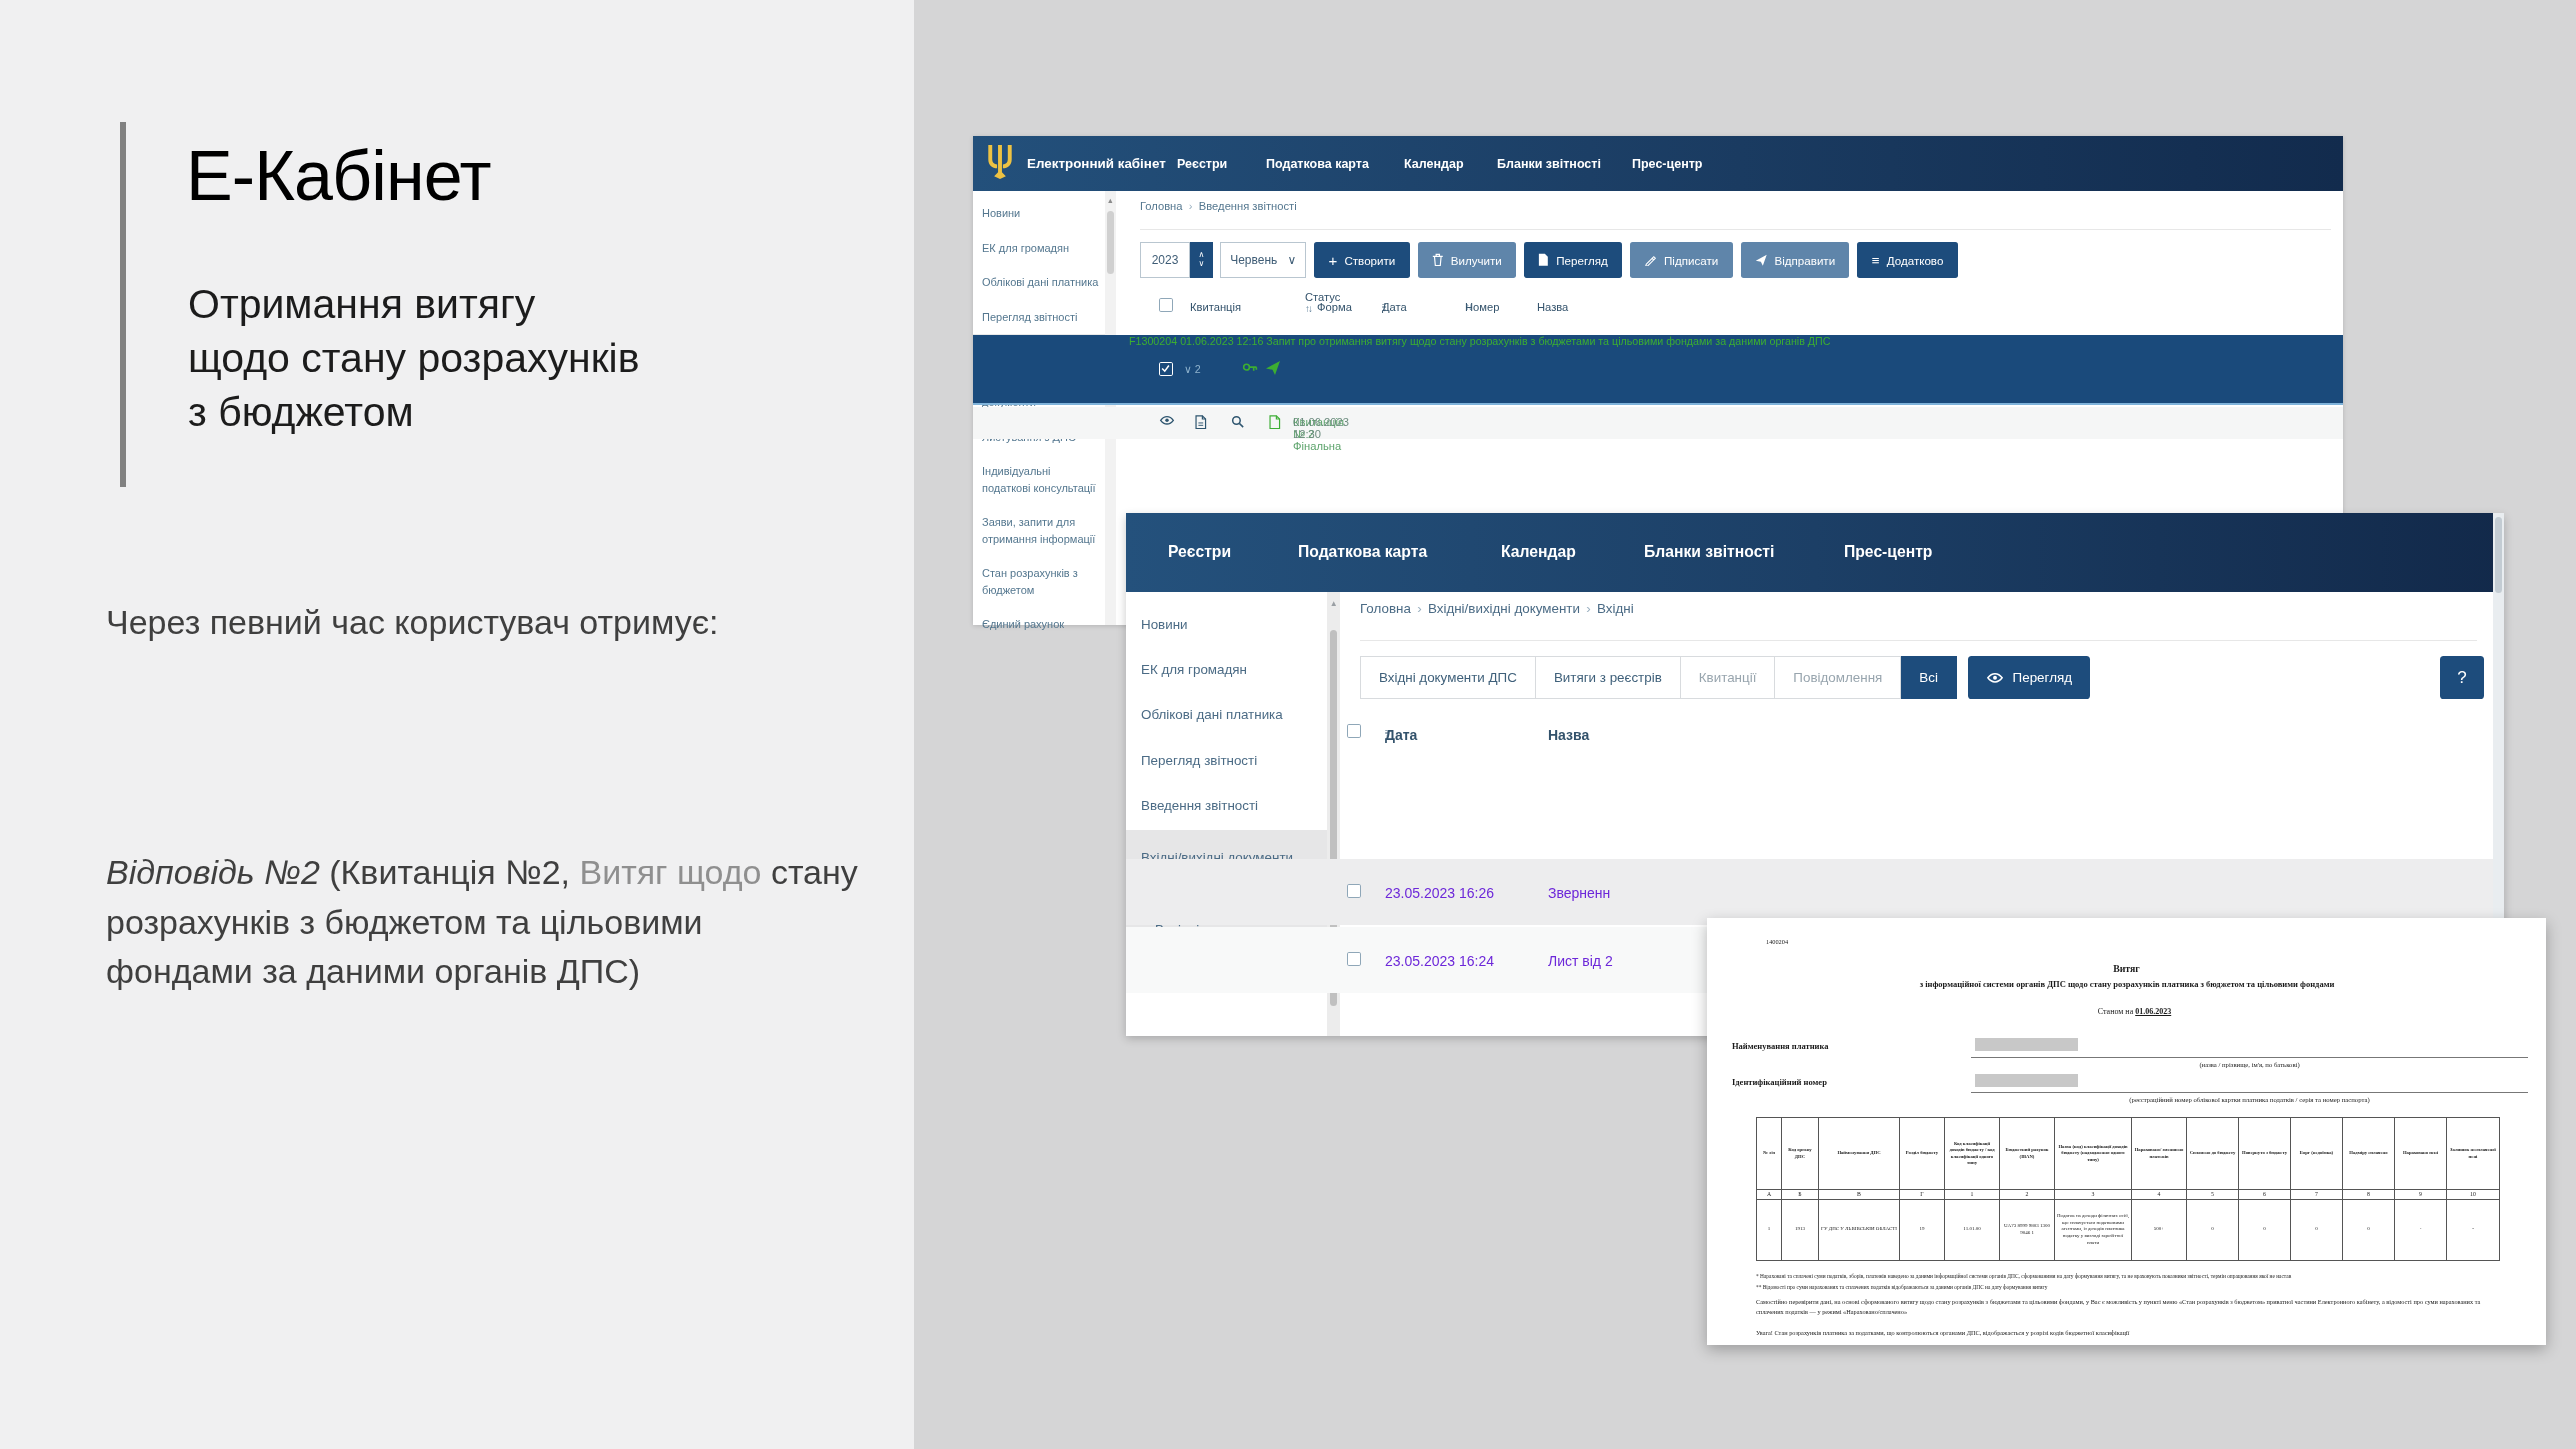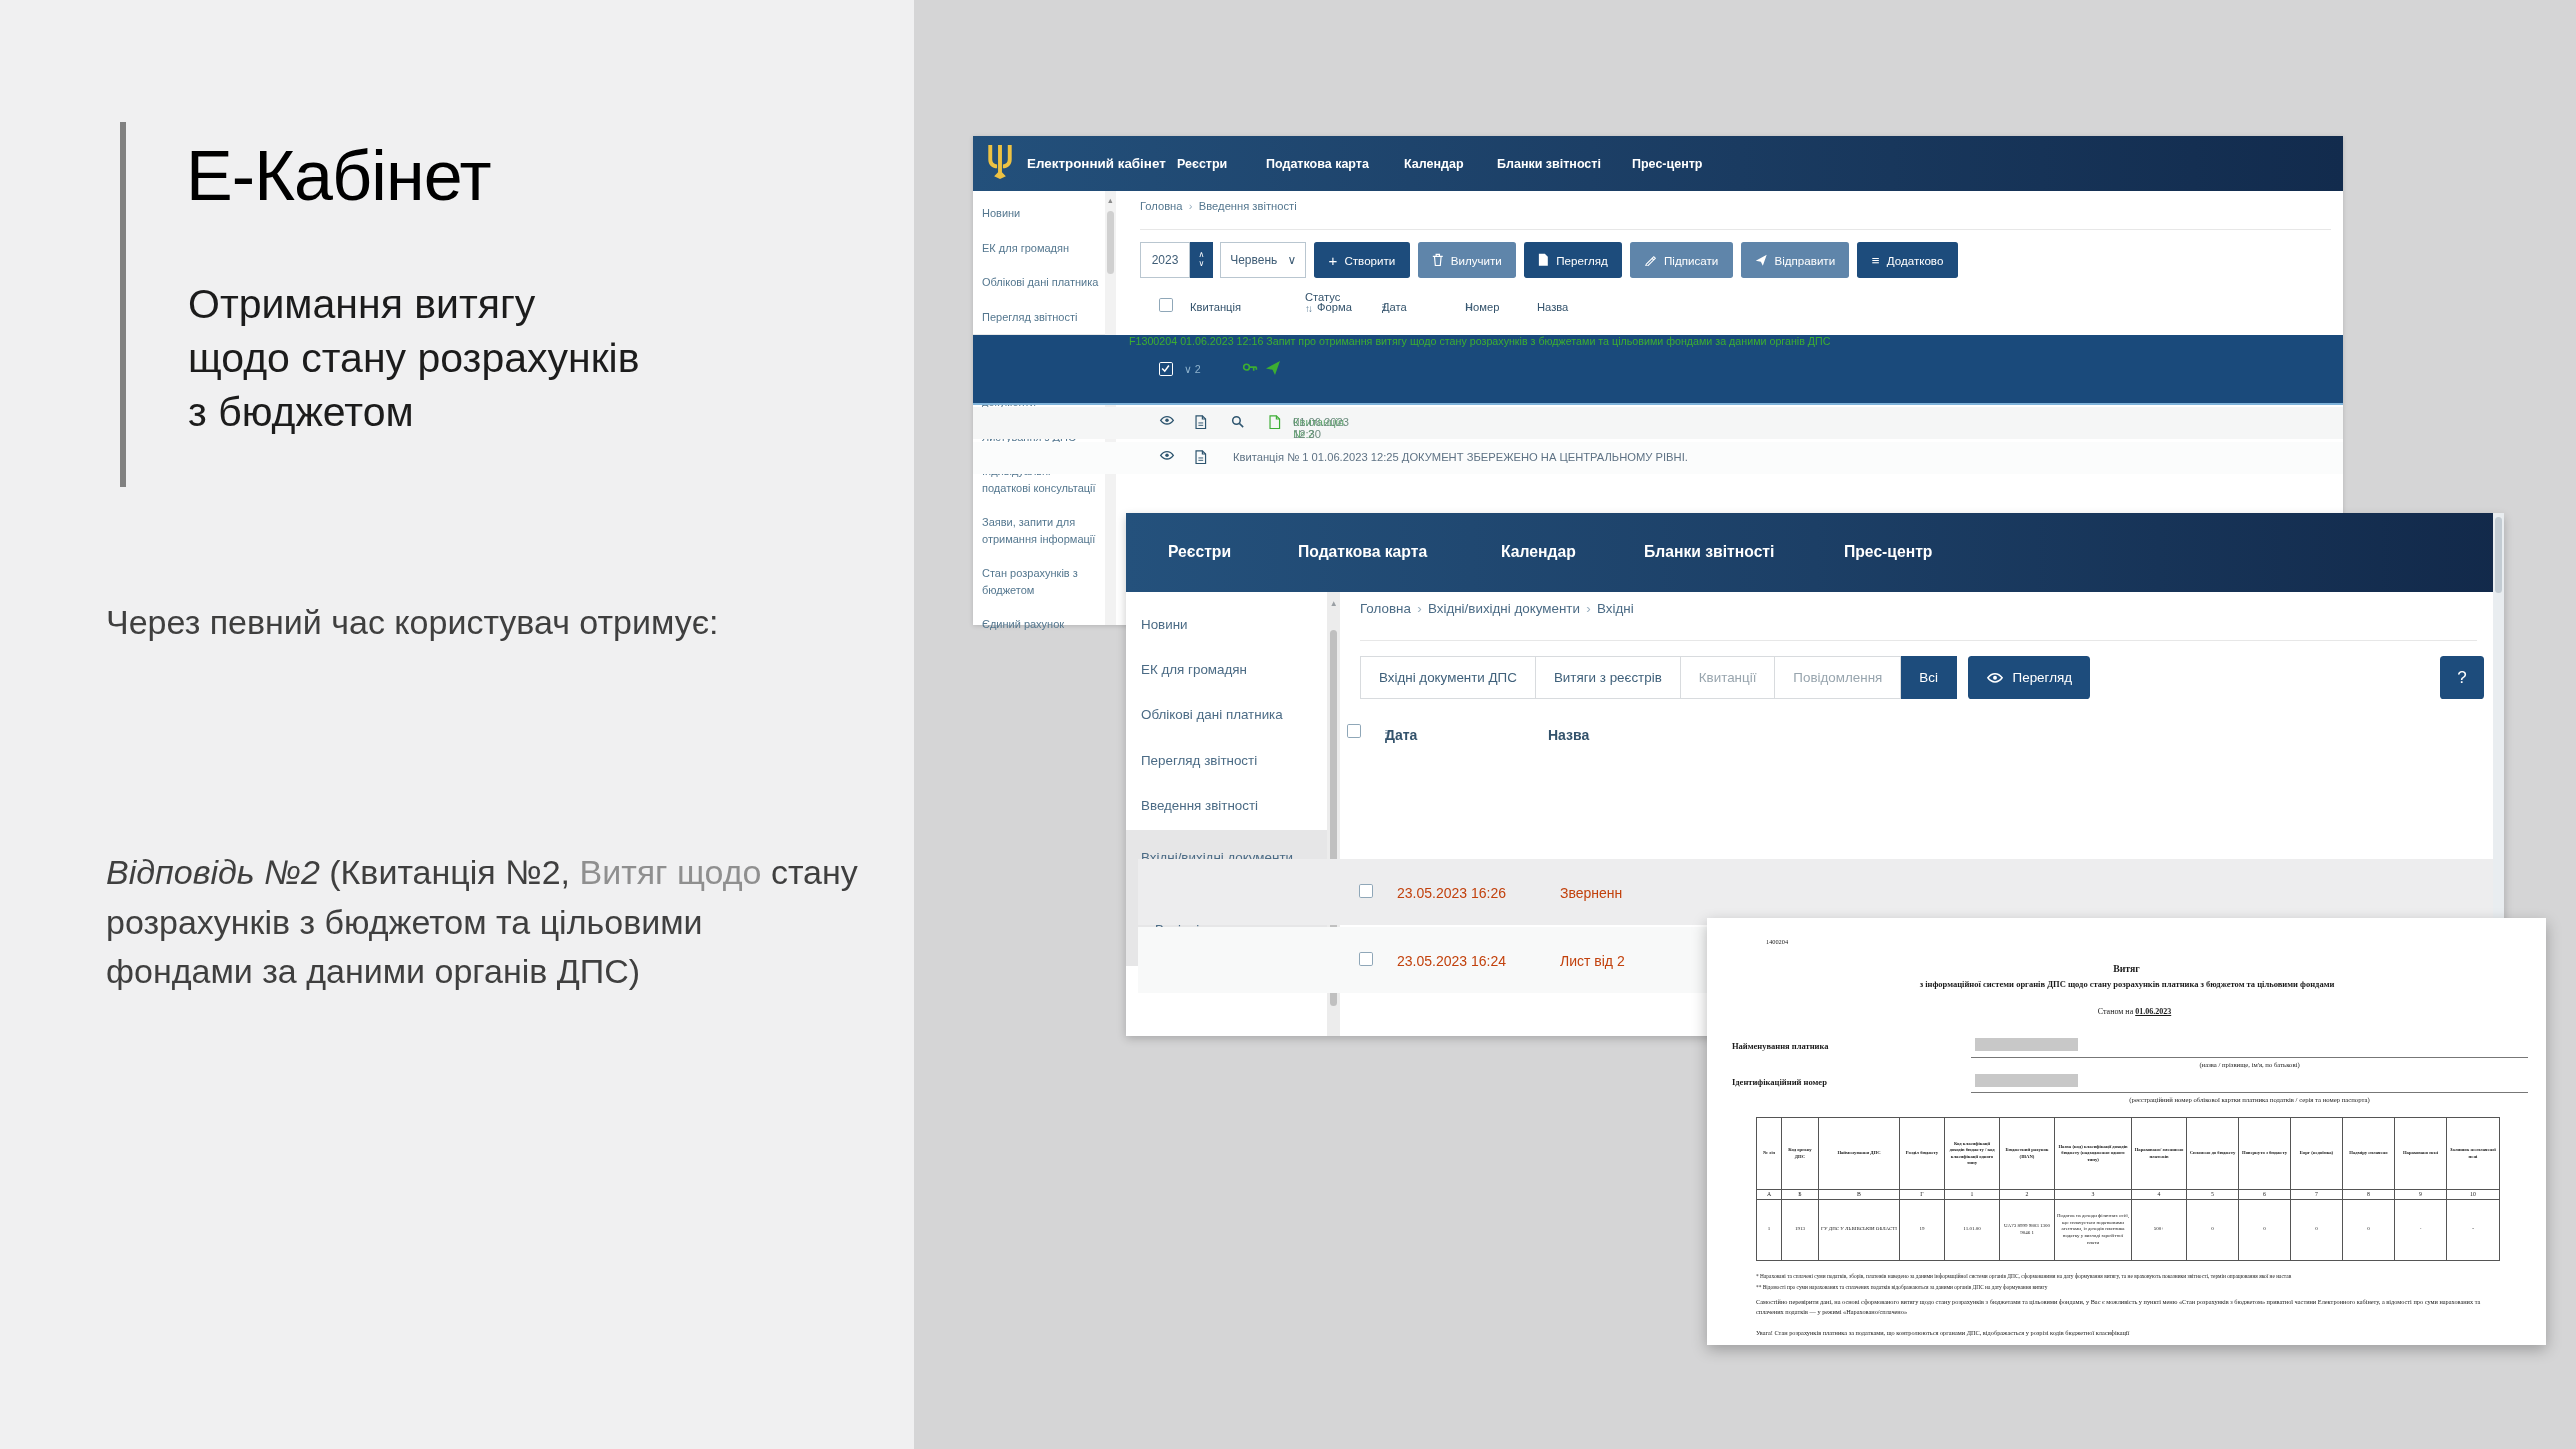--- a/index.html
+++ b/index.html
@@ -103,21 +103,21 @@
   .s2-thead { position:absolute; left:201px; right:10.7px; top:202px; height:39px; color:#33526b; font-size:14px; font-weight:700; }
   .s2-thead span, .s2-row span { position:absolute; }
   .t2-cb{left:19.7px}.t2-date{left:58px}.t2-name{left:221px}
   .s2-thead .lbl{top:11.6px}
   .s2-selrow { position:absolute; left:0; right:10.7px; top:243px; height:100px; background:#1a4a7b; border-bottom:2.7px solid #7fb3da; color:#fff; font-size:14px; cursor:pointer; }
   .s2-selrow .inner { position:absolute; left:201px; right:0; top:0; height:100%; }
   .cb-sel2 { position:absolute; left:19.7px; top:42px; width:16px; height:16px; background:#fff; border-radius:1.8px; }
   .cb-sel2 svg { margin:1.8px; }
   .s2-sel-date { left:58px; top:43px; }
   .s2-sel-name { left:221px; top:25px; width:727px; line-height:1.65; }
-  .s2-row { position:absolute; left:12px; right:10.7px; height:66px; font-size:14px; color:#c2410c; cursor:pointer; }
+  .s2-row { position:absolute; left:0; right:10.7px; height:66px; font-size:14px; color:#6d28d9; cursor:pointer; }
   .s2-row .inner { position:absolute; left:201px; right:0; top:0; height:100%; }
   .s2-row .checkbox { position:absolute; left:19.7px; top:25px; }
   .s2-row .dt { left:58px; top:26px; } .s2-row .nm { left:221px; top:26px; }
   .row2 { top:346px; background:#ededee; } .row3 { top:414px; background:#f8f9f9; }
 
   
   .docprev { position:absolute; left:1707px; top:918px; width:839px; height:427px; background:#fff; box-shadow:0 4.5px 14.3px rgba(0,0,0,.28); z-index:3; }
   .doc-inner { position:absolute; inset:0; filter:blur(0.5px); font-family:"Liberation Serif","DejaVu Serif",serif; color:#1a1a1a; }
   .doc-code { position:absolute; left:59px; top:19.7px; font-size:6.3px; }
   .doc-title { position:absolute; left:0; top:45px; width:100%; text-align:center; font-size:9.8px; font-weight:700; }
@@ -319,38 +319,20 @@
               <path d="M9 1 v4 h4" fill="none" stroke="currentColor" stroke-width="1.5"></path>
             </svg>
           </span>
         <span class="txt">
             <span>Квитанція № 2 Фінальна</span> 
             <span class="tm">01.06.2023 12:30</span>
           </span>
       </div>
     </div>
 
-    <div class="s1-row r2">
-      <div class="inner">
-        <span class="ric i-eye2">
-            <svg width="16" height="10.7" viewBox="0 0 24 14">
-              <path d="M12 1.5 C6.5 1.5 2.5 7 2.5 7 s4 5.5 9.5 5.5 9.5-5.5 9.5-5.5 -4-5.5-9.5-5.5z" fill="none" stroke="currentColor" stroke-width="2"></path>
-              <circle cx="12" cy="7" r="2.6" fill="currentColor"></circle>
-            </svg>
-          </span>
-        <span class="ric i-pdf2">
-            <svg width="11.6" height="14.3" viewBox="0 0 14 18">
-              <path d="M1 1 h8 l4 4 v12 H1 Z" fill="none" stroke="currentColor" stroke-width="1.5"></path>
-              <path d="M9 1 v4 h4" fill="none" stroke="currentColor" stroke-width="1.5"></path>
-              <path d="M4 10 h6 M4 13 h6" stroke="currentColor" stroke-width="1.2"></path>
-            </svg>
-          </span>
-        <span class="txt">Квитанція № 1 01.06.2023 12:25 ДОКУМЕНТ ЗБЕРЕЖЕНО НА ЦЕНТРАЛЬНОМУ РІВНІ.</span>
-      </div>
-    </div>
   </div>
 
   <div class="shot2">
     <div class="s2-header">
       <span class="s2-nav">
         <span>Реєстри</span>
         <span>Податкова карта</span>
         <span>Календар</span>
         <span>Бланки звітності</span>
         <span>Прес-центр</span>

